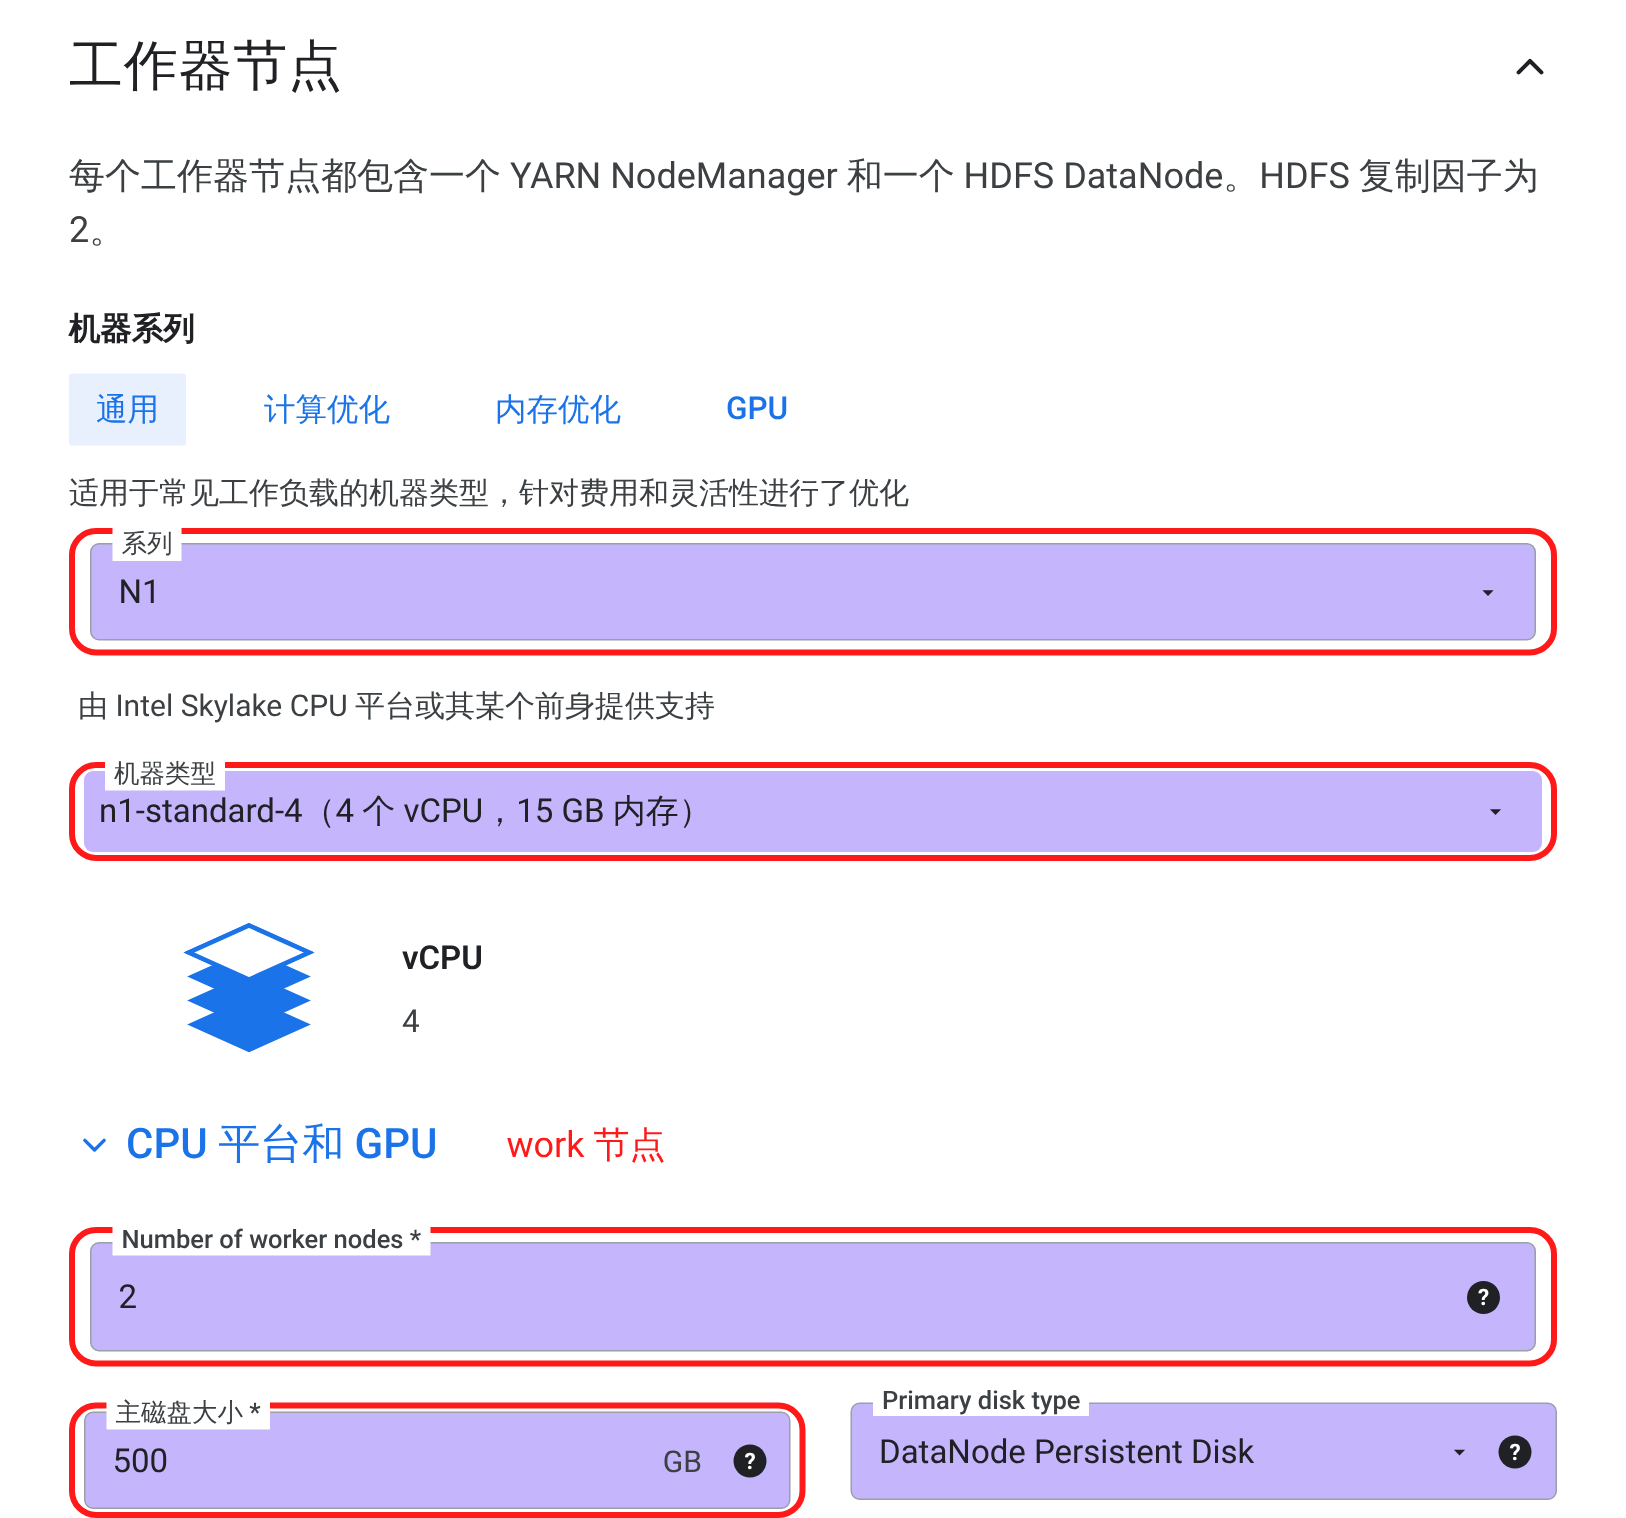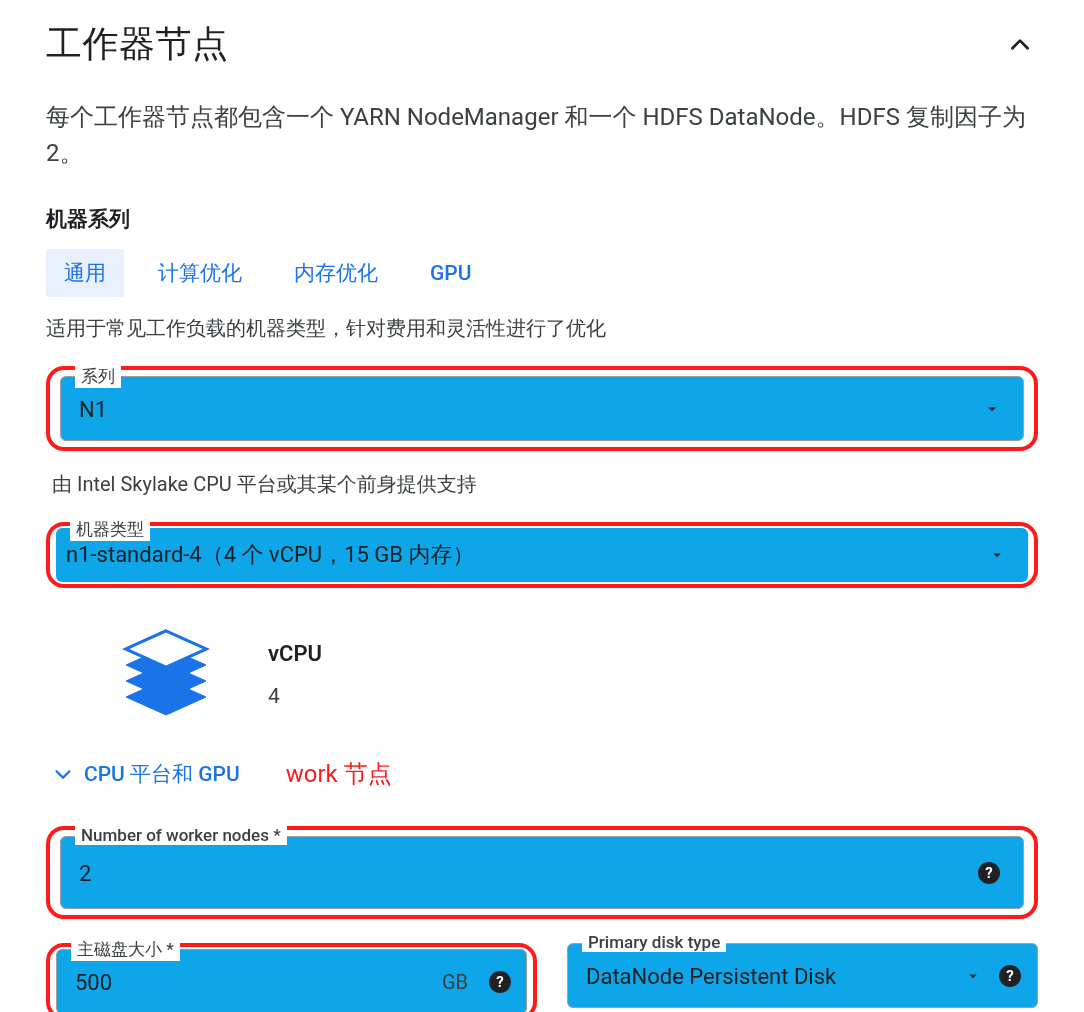--- a/index.html
+++ b/index.html
@@ -38,60 +38,60 @@
   }
 
   .sub-label {
     font-size: 21px;
     font-weight: 600;
     margin-bottom: 16px;
   }
 
   .tabs {
     display: flex;
-    gap: 16px;
+    gap: 34px;
     align-items: center;
     margin-bottom: 18px;
   }
   .tab {
     font-size: 21px;
     font-weight: 500;
     color: #1a73e8;
     padding: 10px 18px;
     cursor: pointer;
   }
   .tab.active {
     background: #e8f0fe;
     color: #1a73e8;
     border-radius: 2px;
   }
 
   .helper-text {
     font-size: 20px;
     color: #3c4043;
-    margin-bottom: 24px;
+    margin-bottom: 10px;
   }
 
   .hl {
     border: 4px solid #ff1a1a;
     border-radius: 18px;
     padding: 6px 10px;
     margin-bottom: 14px;
     position: relative;
   }
   .hl-tight { padding: 2px 6px; }
 
   .field {
     position: relative;
     border: 1px solid #9aa0a6;
     border-radius: 6px;
     padding: 20px 50px 18px 18px;
     font-size: 22px;
     color: #202124;
-    background: #0ea5e9;
+    background: #c4b5fd;
   }
   .field-label {
     position: absolute;
     top: -12px;
     left: 14px;
     background: #fff;
     padding: 0 6px;
     font-size: 17px;
     color: #3c4043;
     font-weight: 500;
@@ -126,21 +126,21 @@
     display: flex;
     align-items: center;
     gap: 46px;
     margin: 6px 0 36px 6px;
   }
   .expander {
     display: inline-flex;
     align-items: center;
     gap: 10px;
     color: #1a73e8;
-    font-size: 21px;
+    font-size: 28px;
     font-weight: 500;
     cursor: pointer;
   }
   .expander svg { width: 22px; height: 22px; }
   .annotation {
     color: #ff1a1a;
     font-size: 24px;
     font-weight: 400;
   }
 

